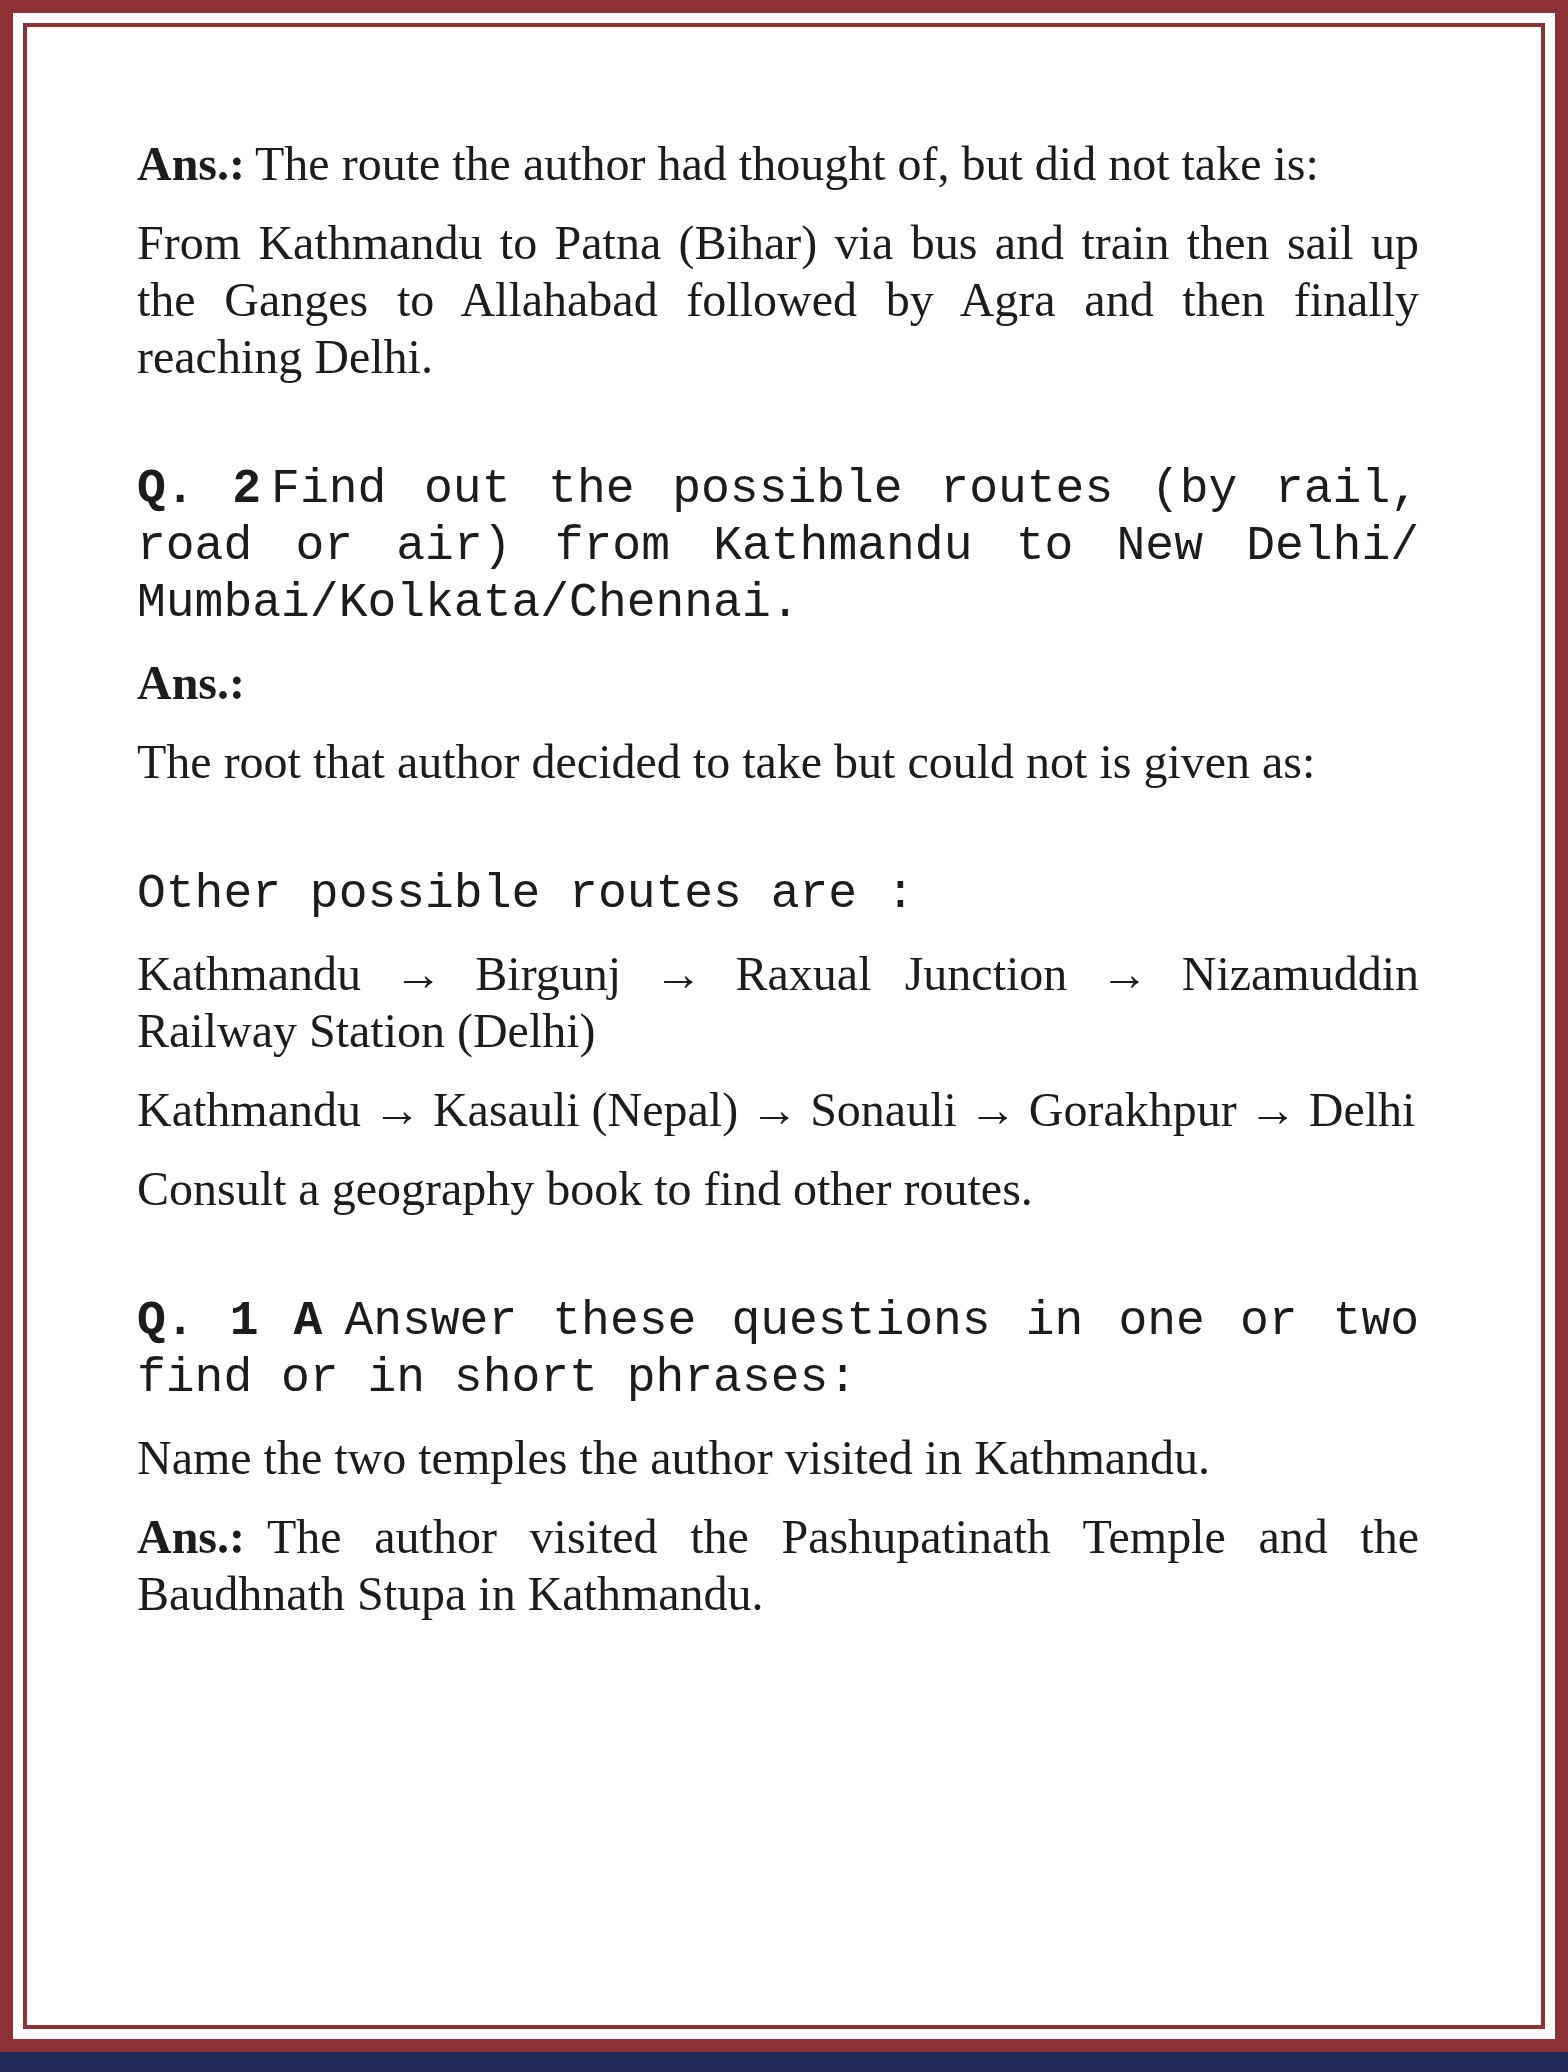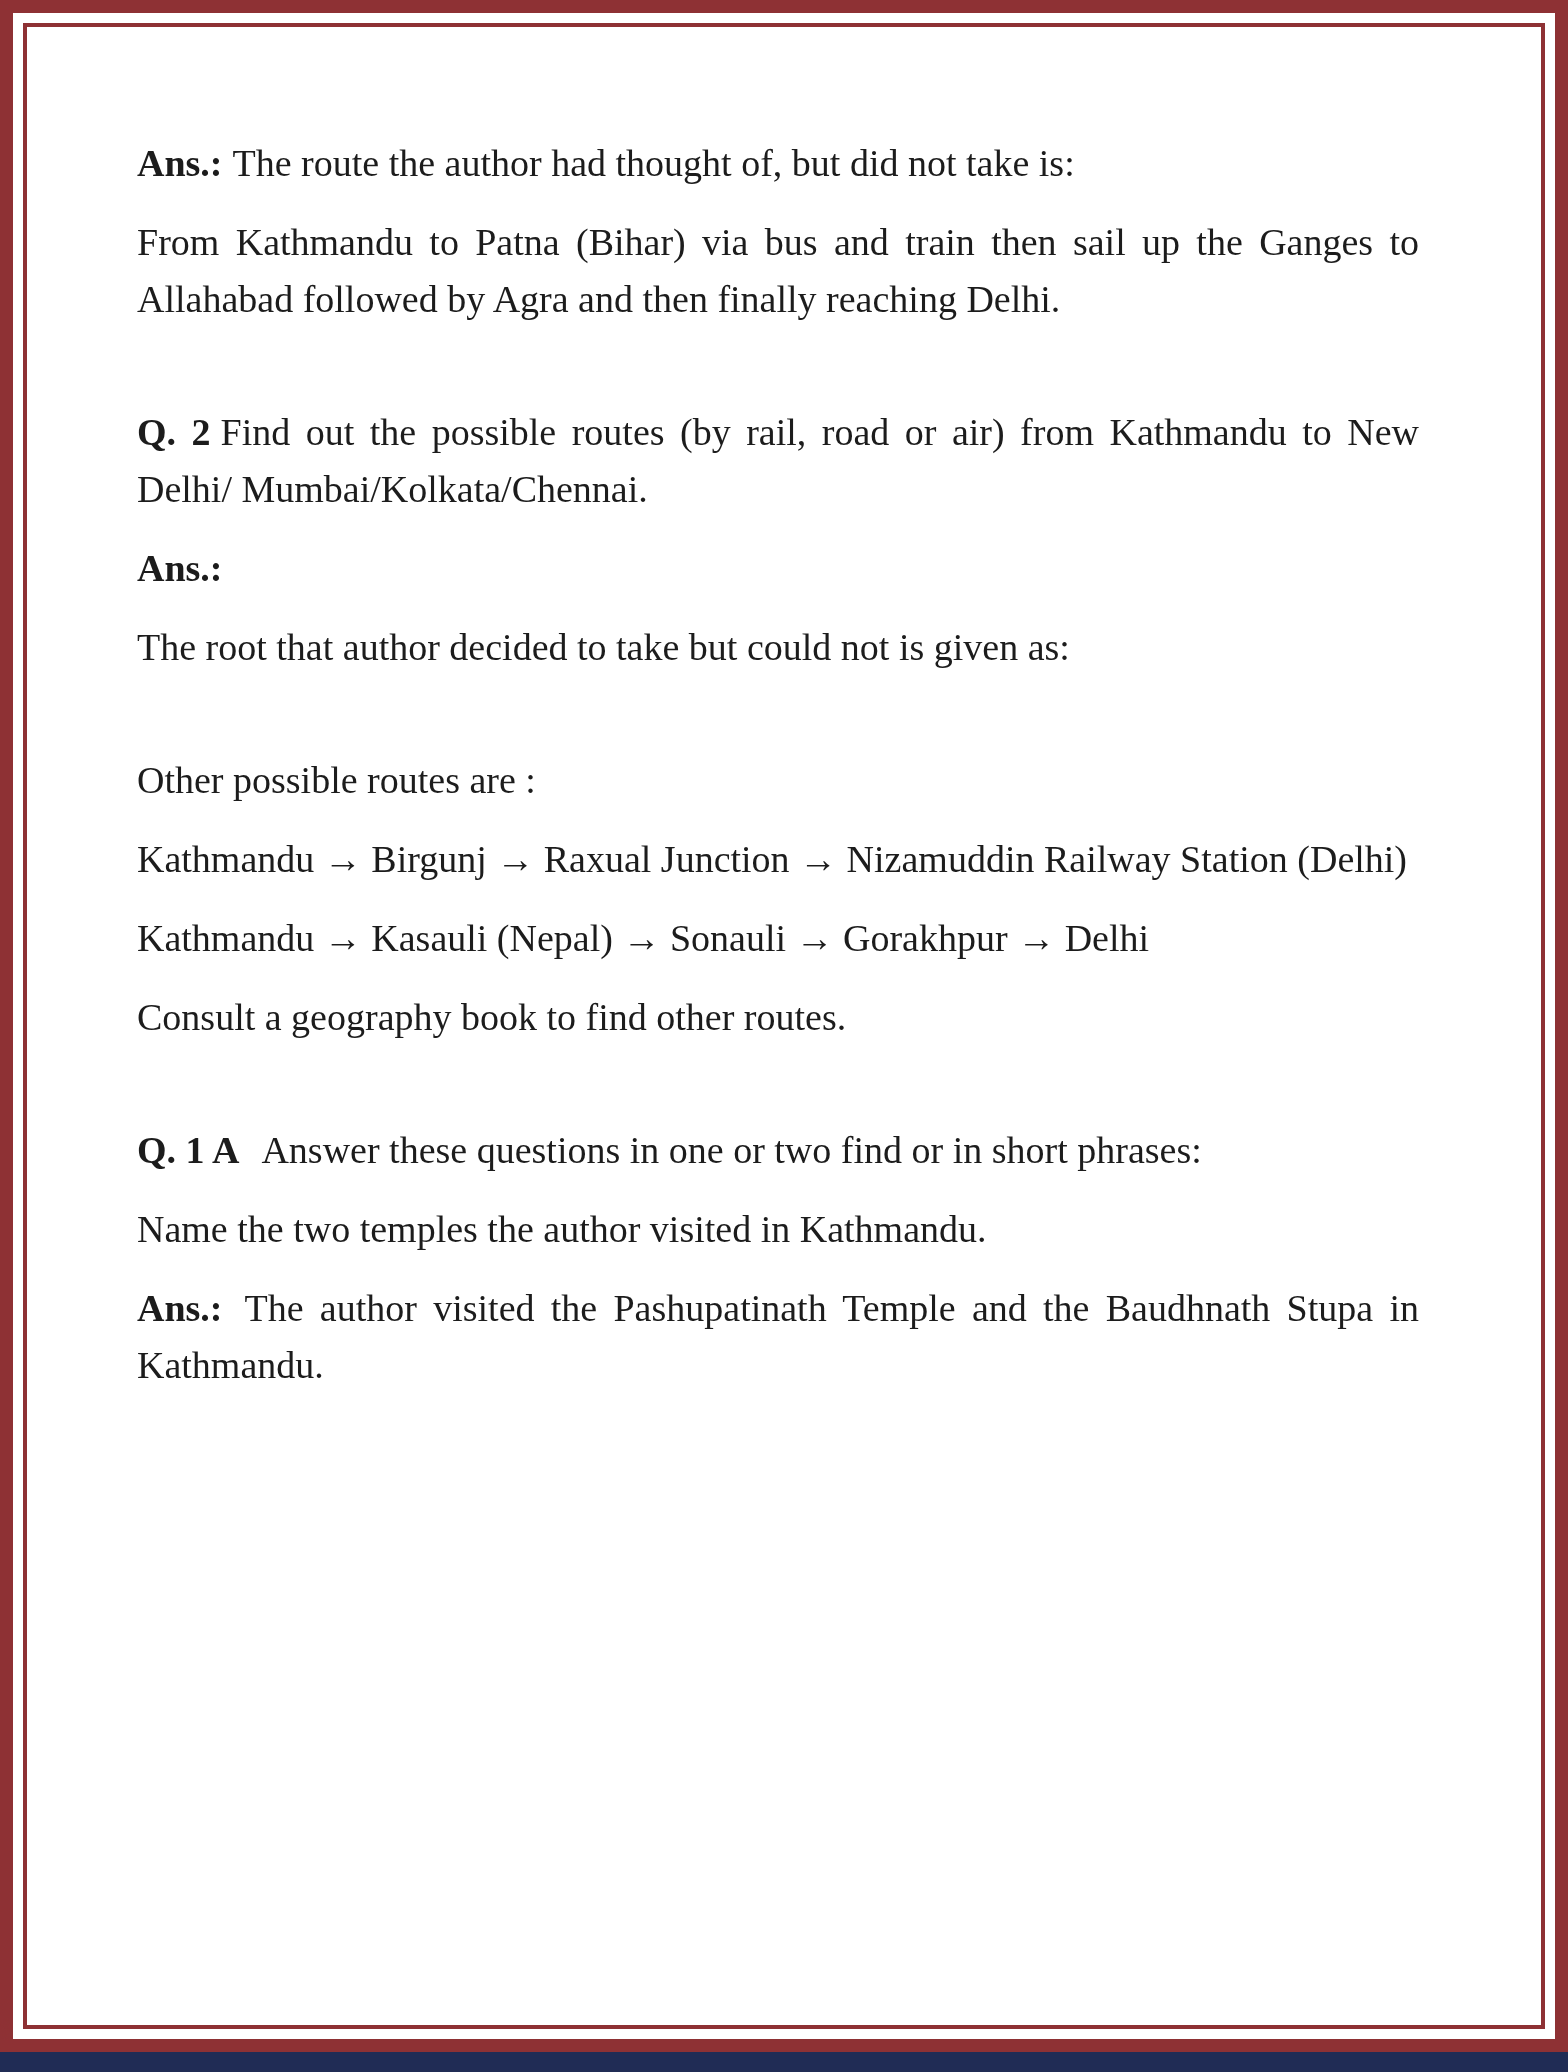--- a/index.html
+++ b/index.html
@@ -36,29 +36,30 @@
   .bottom-bar {
     position: absolute;
     left: 0;
     right: 0;
     bottom: 0;
     height: 20px;
     background: #202c55;
   }
   p {
     margin: 0 0 22px 0;
-    font-size: 38px;
+    font-size: 48px;
     line-height: 57px;
     text-align: justify;
   }
   p.single {
     text-align: left;
   }
   .section-gap {
     margin-top: 76px;
+    font-family: Liberation Mono, monospace;
   }
   .label {
     font-weight: bold;
     margin-right: 10px;
   }
   .label-wide {
     font-weight: bold;
     margin-right: 22px;
   }
 </style>

